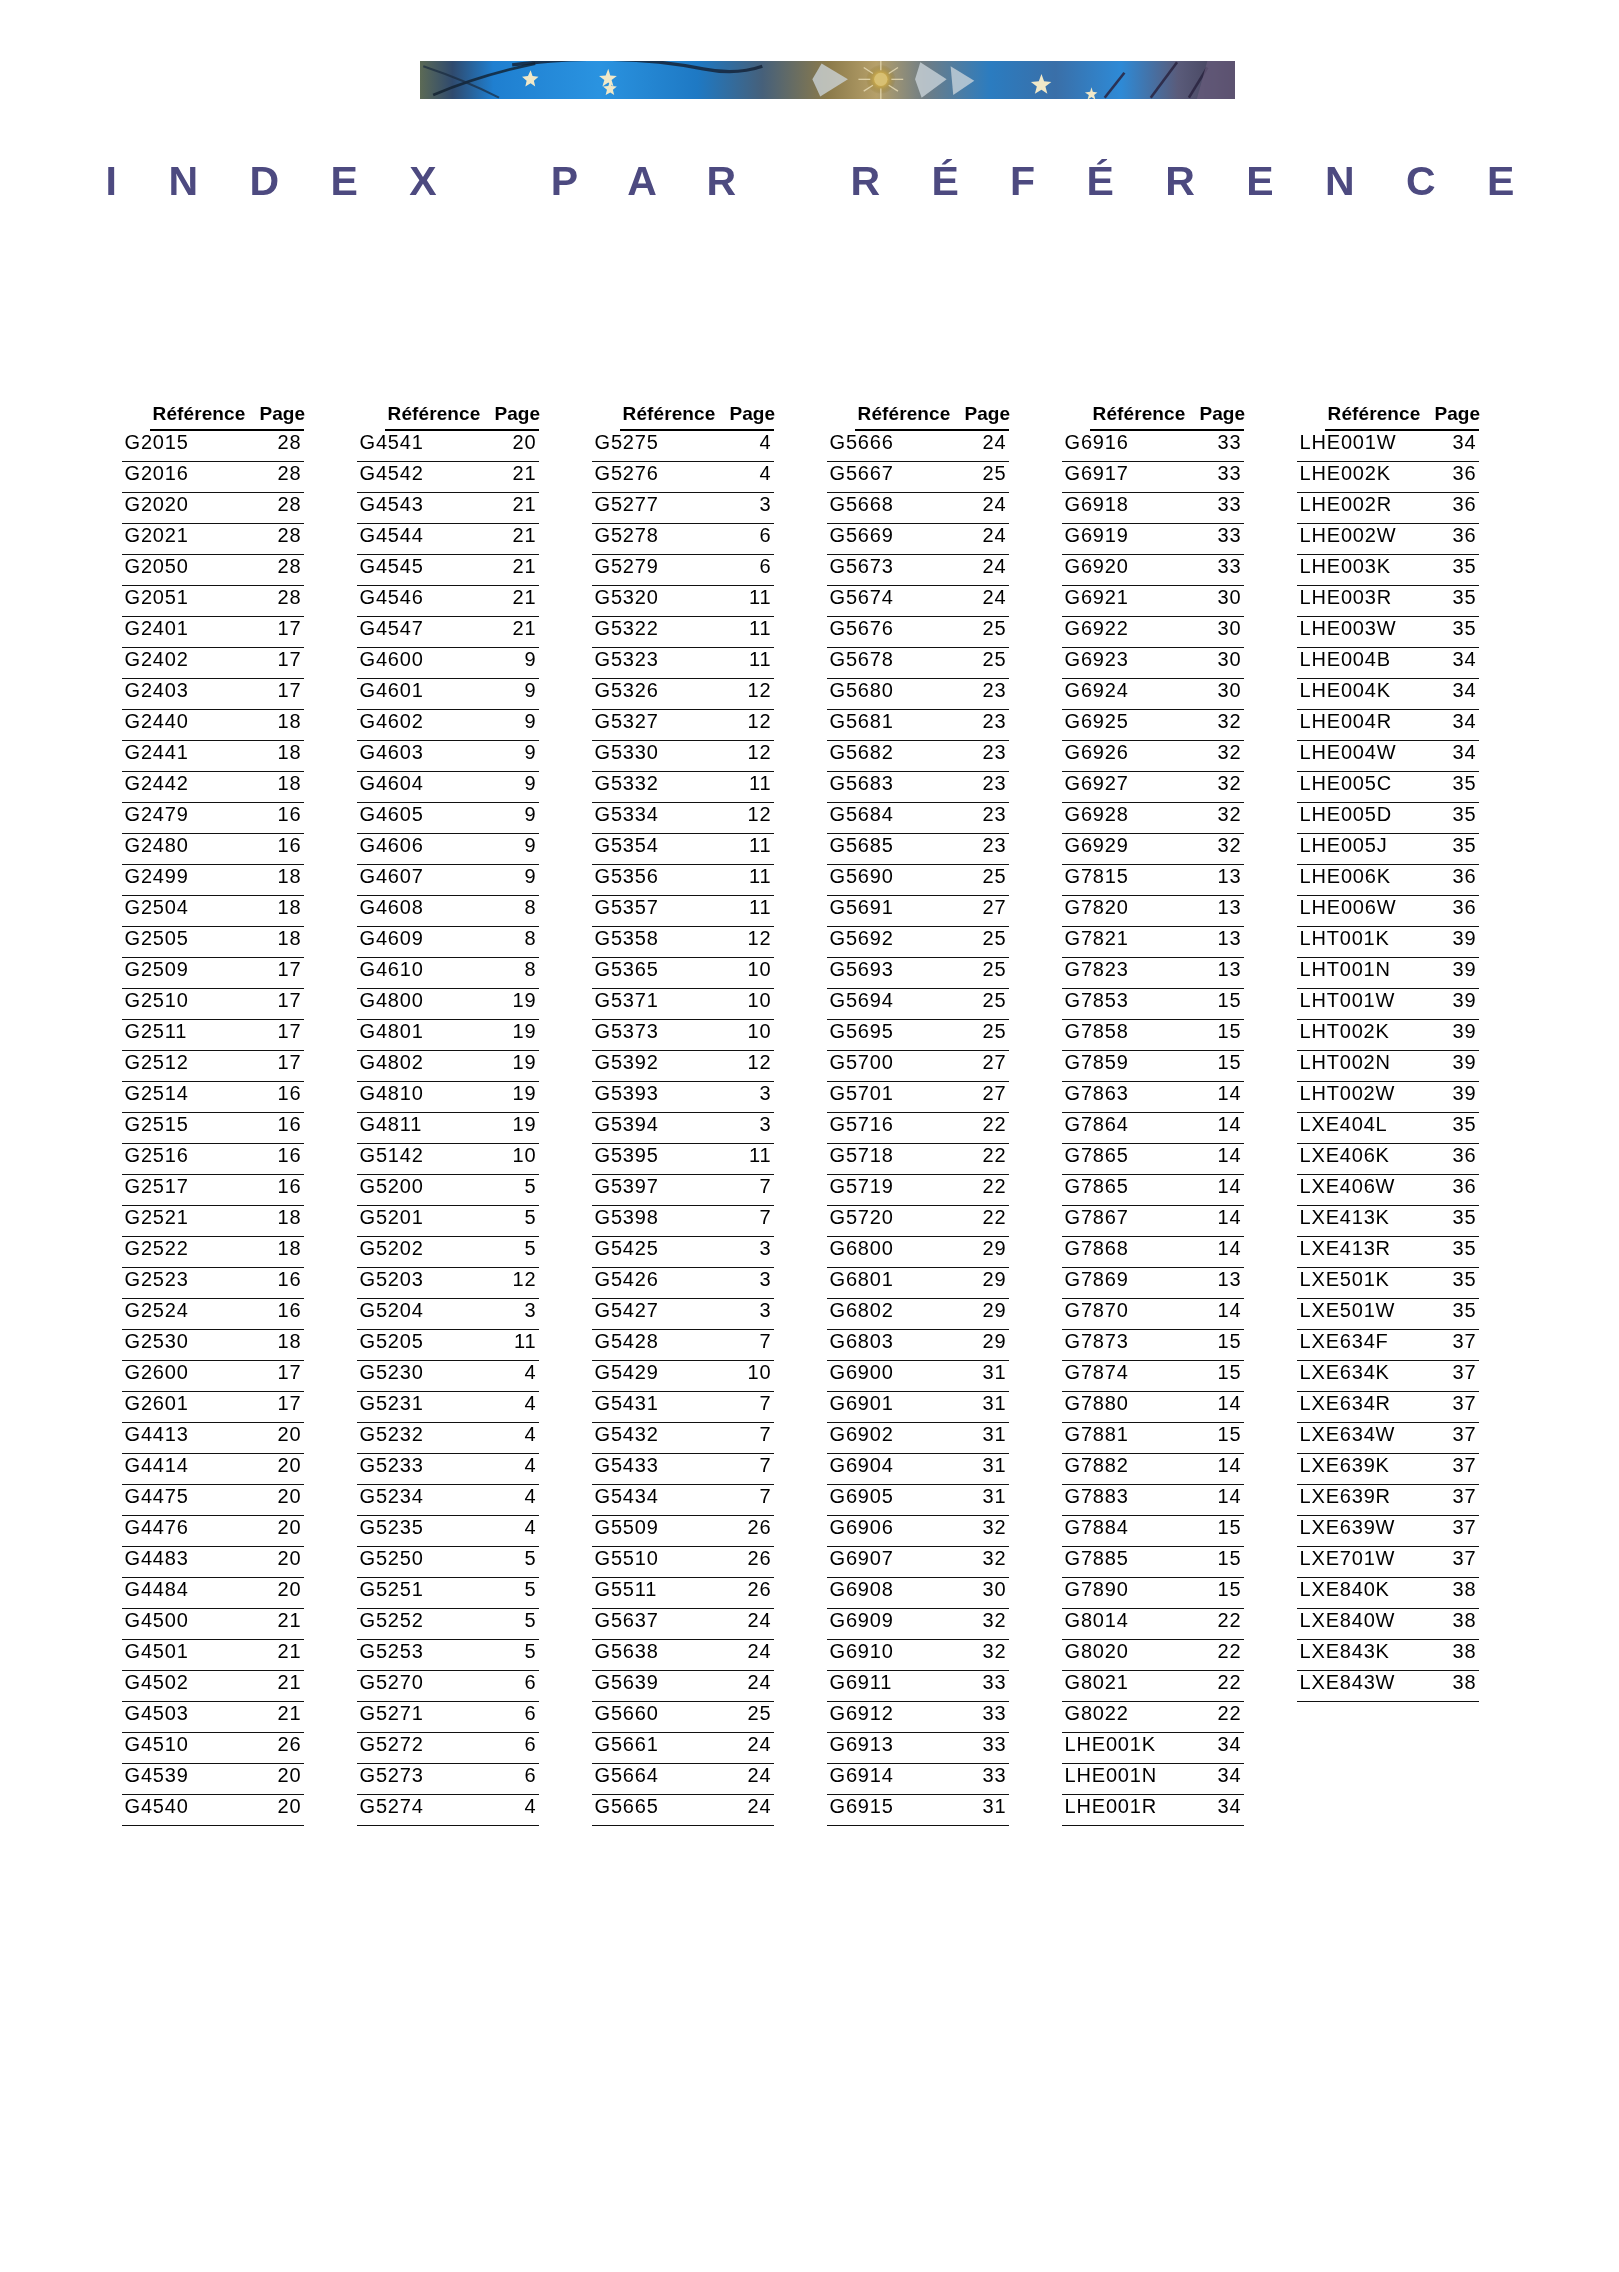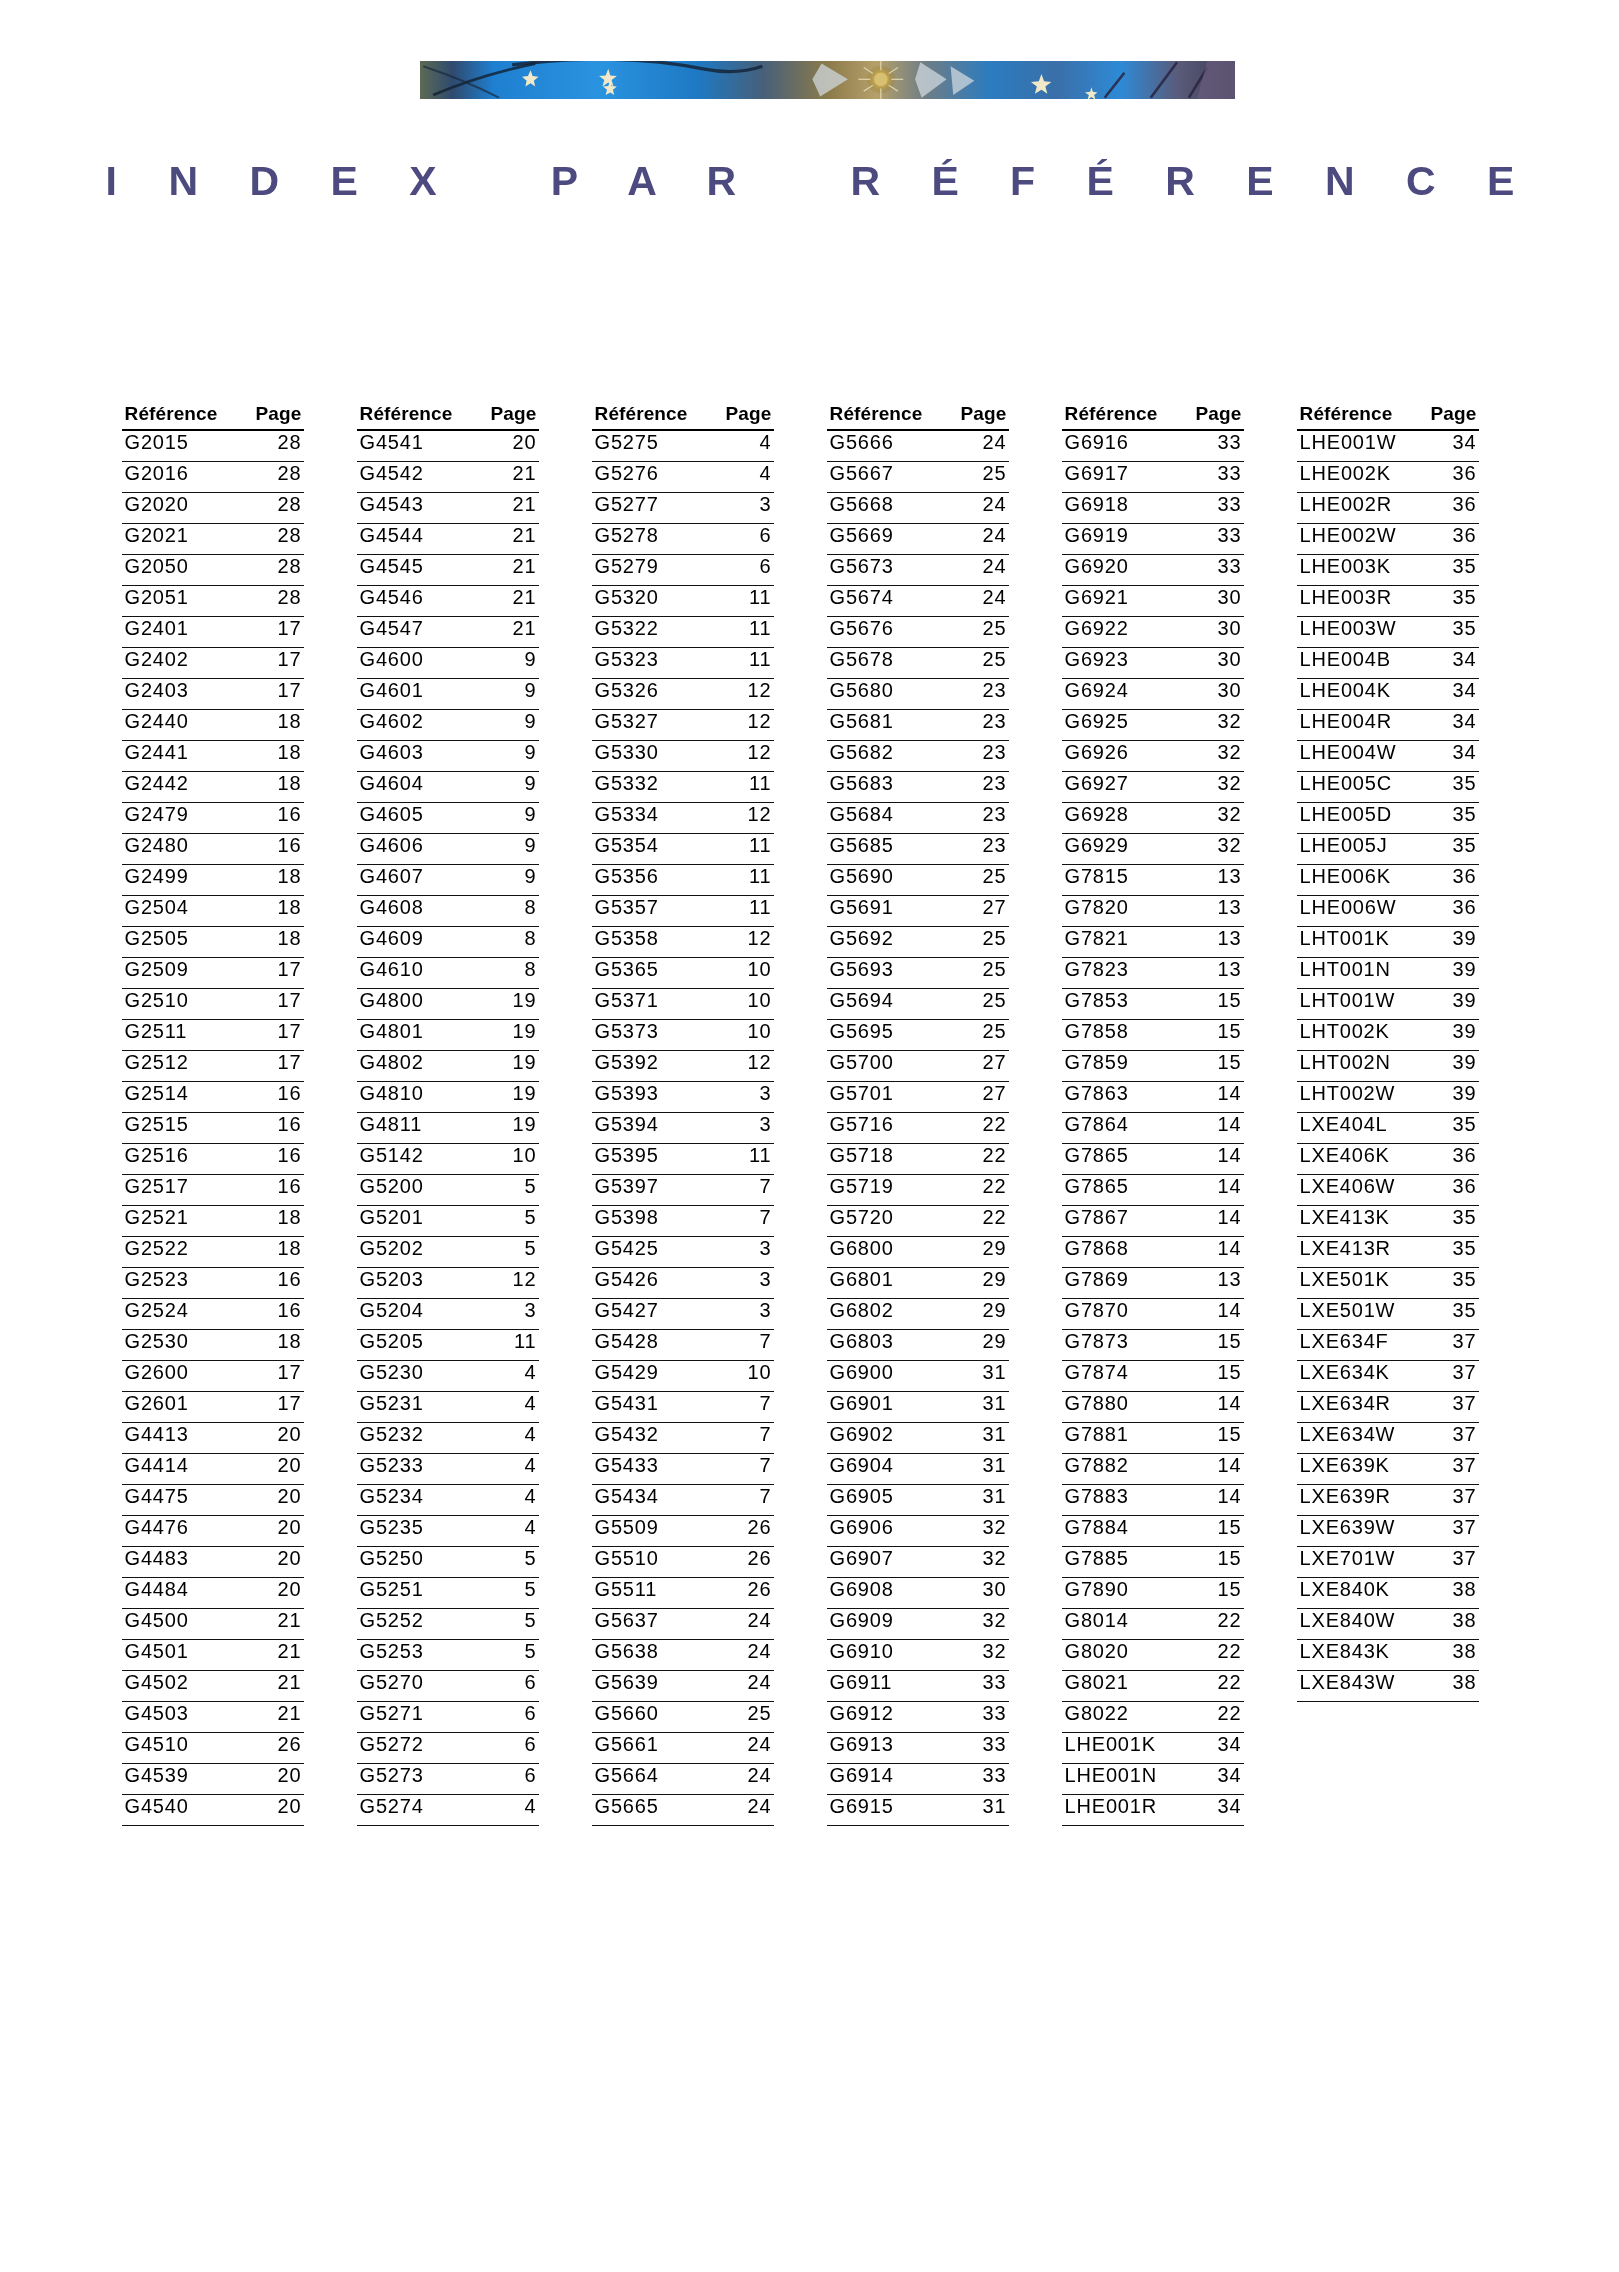--- a/index.html
+++ b/index.html
@@ -68,20 +68,21 @@
   .col-header {
     display: flex;
     flex-direction: row;
     justify-content: space-between;
     align-items: baseline;
     font-size: 19px;
     font-weight: bold;
     padding: 0 2.6px 4px 2.6px;
     border-bottom: 2px solid #000;
     letter-spacing: 0.1px;
+    margin-left: 28px;
   }
   .col-header .h-ref { text-align: left; }
   .col-header .h-page { text-align: right; padding-left: 14px; }
 
   .row {
     display: flex;
     flex-direction: row;
     justify-content: space-between;
     align-items: baseline;
     height: 31px;

